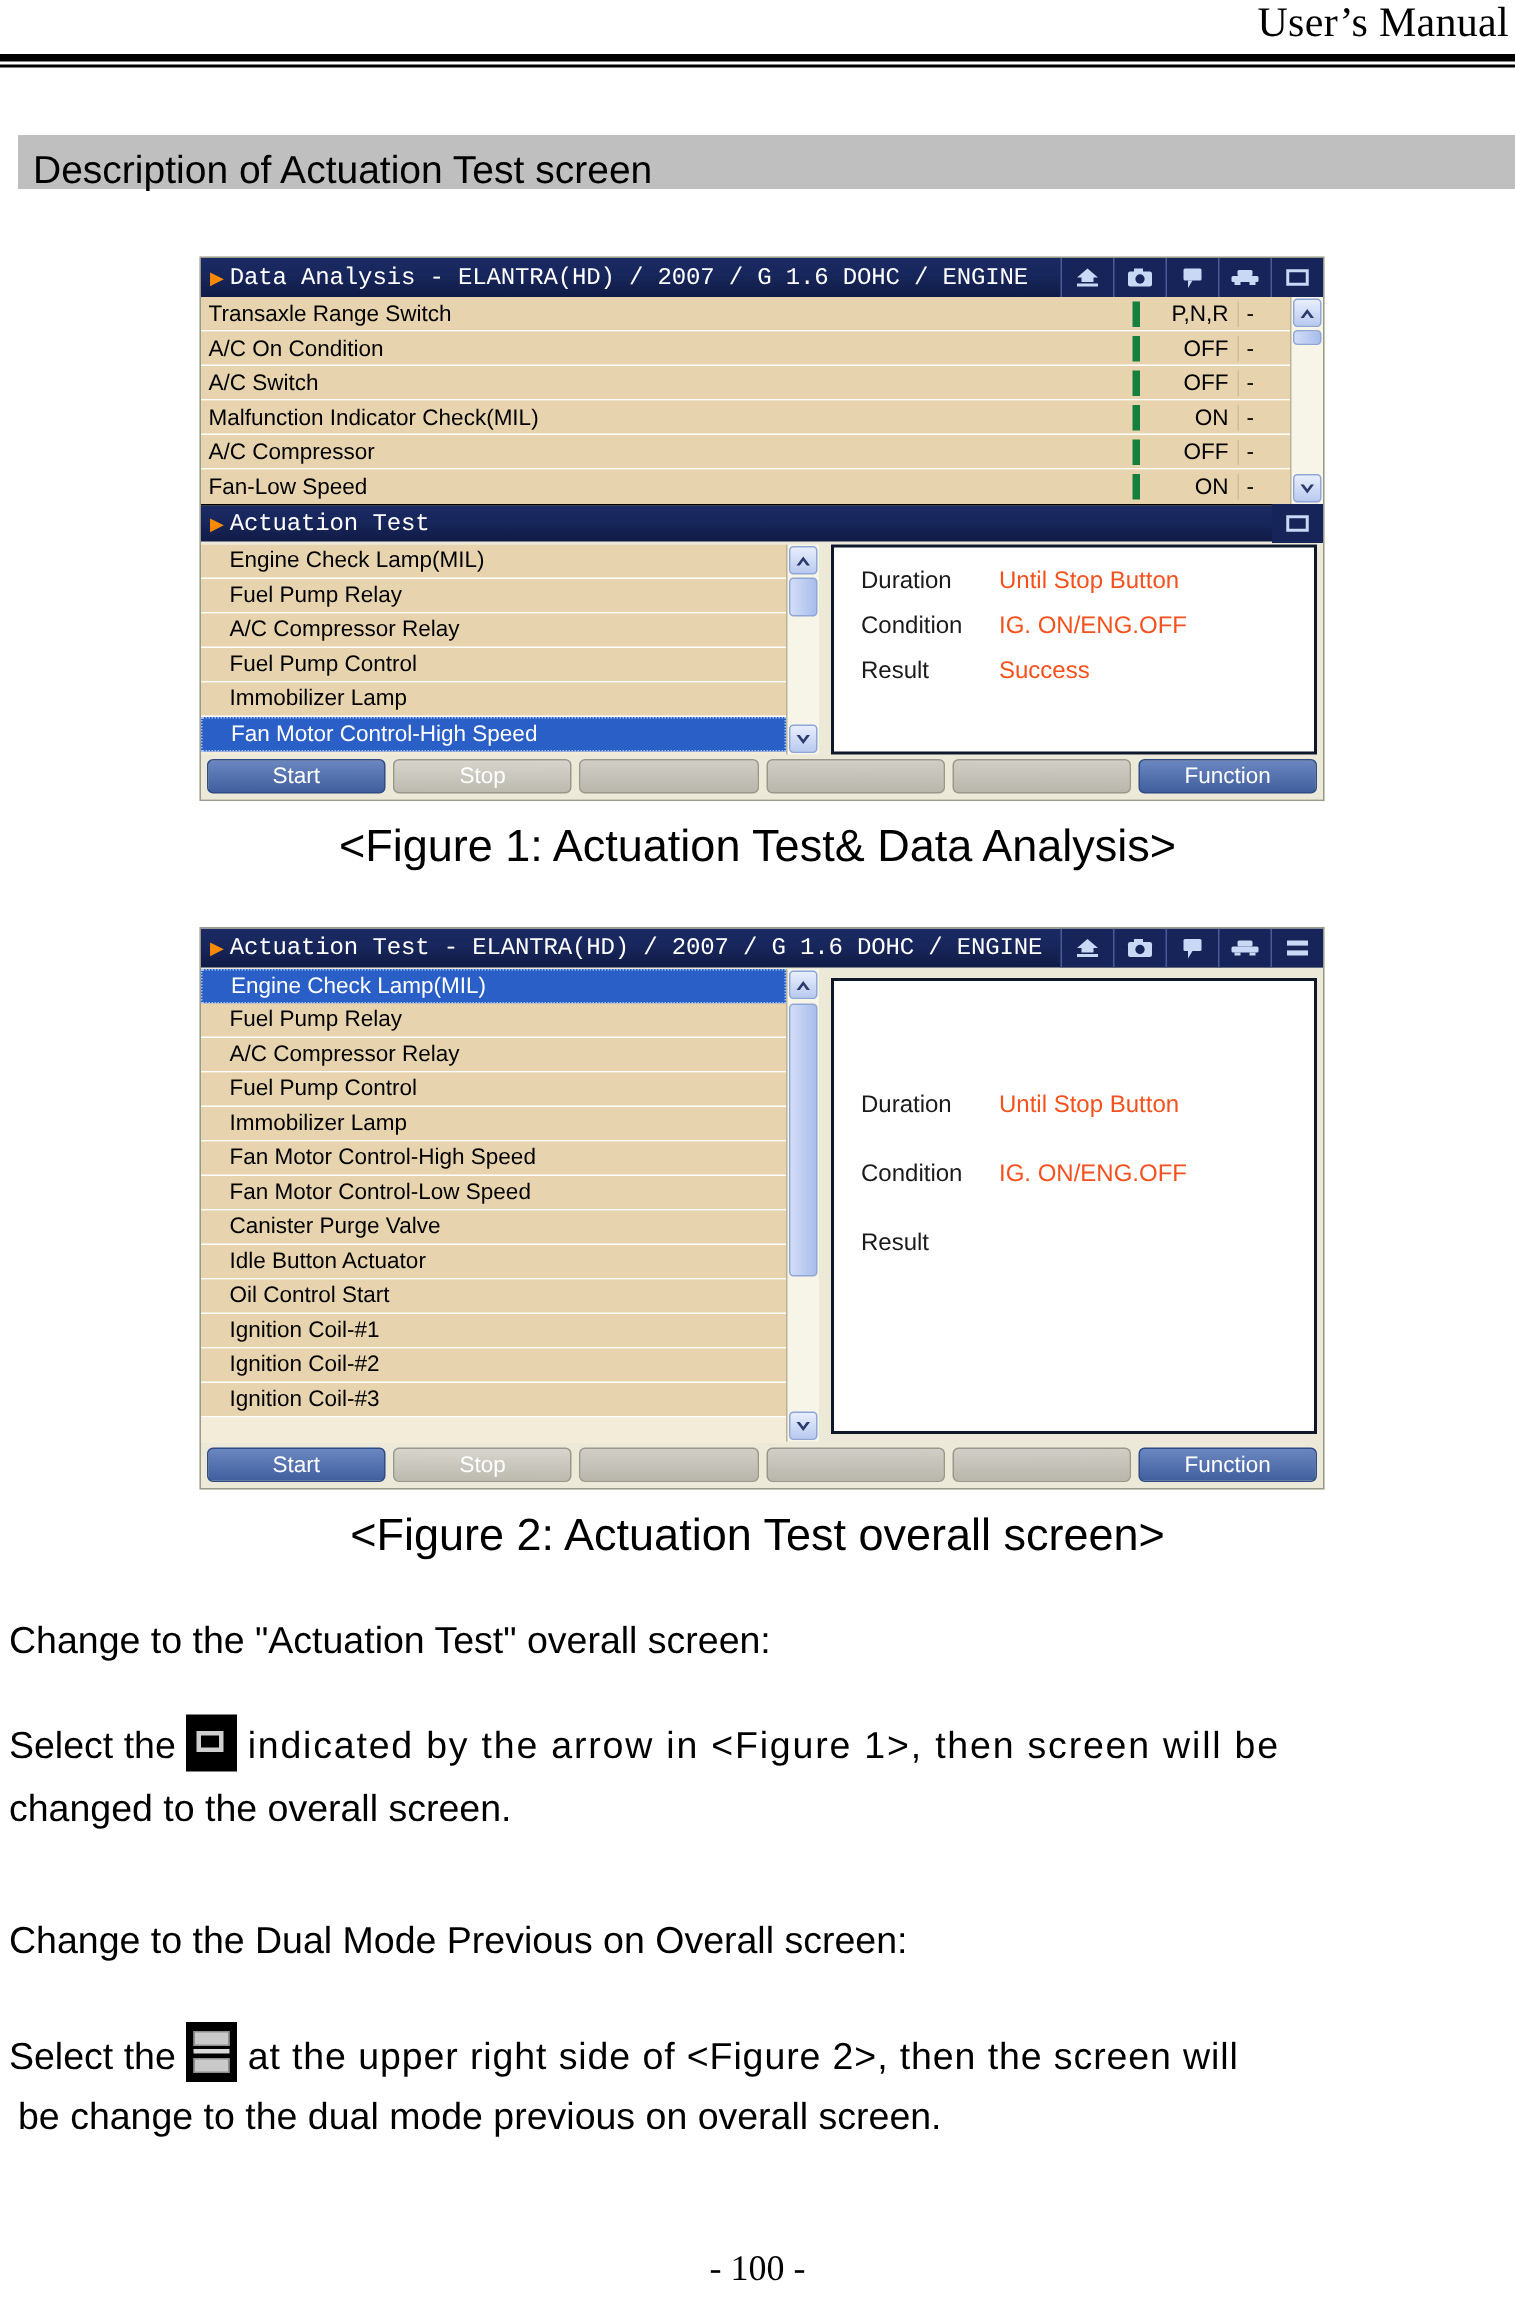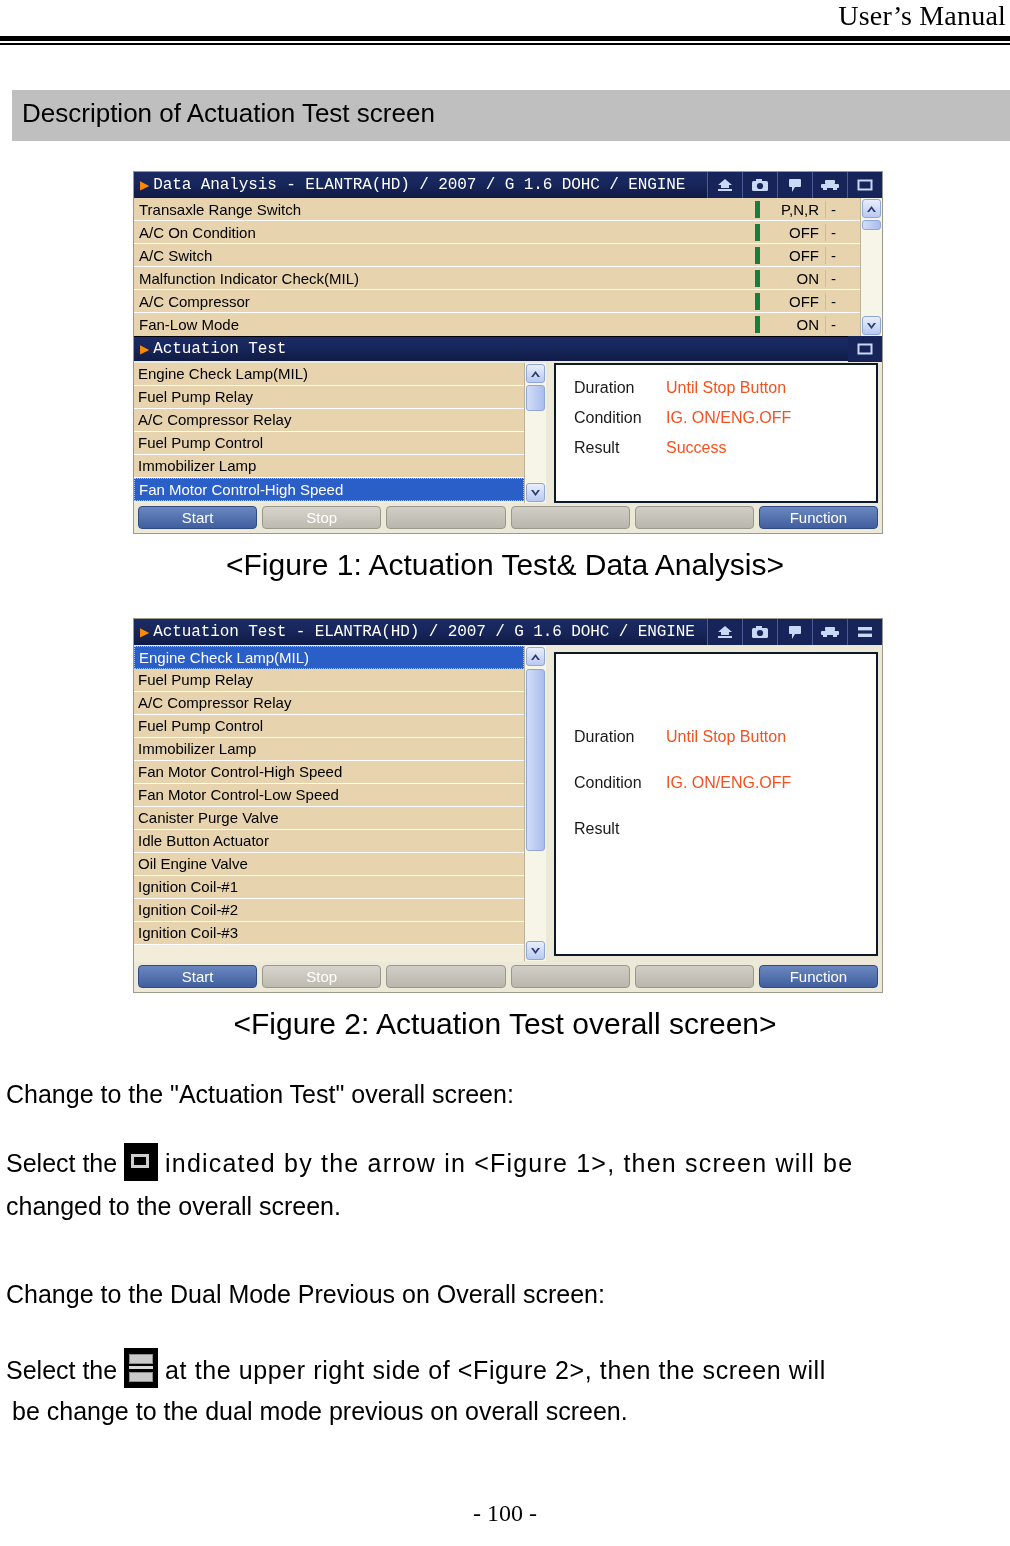--- a/index.html
+++ b/index.html
@@ -42,21 +42,21 @@
     position: absolute;
     left: 0; top: 43px;
     width: 1010px; height: 2px;
     background: #000;
   }
 
   
   .section-banner {
     position: absolute;
     left: 12px; top: 90px;
-    width: 998px; height: 51px;
+    width: 998px; height: 36px;
     background: #bfbfbf;
     box-sizing: border-box;
   }
   .section-banner .banner-text {
     position: absolute;
     left: 10px;
     top: 8px;
     font-size: 26px;
     color: #000;
     white-space: nowrap;
@@ -194,21 +194,21 @@
 
   
   .actlist {
     background: #f2ecd9;
     flex: 1 1 auto;
     overflow: hidden;
   }
   .act-row {
     height: 23px;
     line-height: 22px;
-    padding-left: 4px;
+    padding-left: 19px;
     font-size: 15px;
     color: #000;
     background: #e7d4ae;
     border-bottom: 1px solid #ffffff;
     box-sizing: border-box;
     white-space: nowrap;
     overflow: hidden;
   }
   .act-row.selected {
     background: #2a5fc8;
@@ -423,21 +423,21 @@
           <span class="grid-name">Malfunction Indicator Check(MIL)</span>
           <span class="grid-val">ON</span>
           <span class="grid-unit">-</span>
         </div>
         <div class="grid-row">
           <span class="grid-name">A/C Compressor</span>
           <span class="grid-val">OFF</span>
           <span class="grid-unit">-</span>
         </div>
         <div class="grid-row" style="border-bottom:none;">
-          <span class="grid-name">Fan-Low Mode</span>
+          <span class="grid-name">Fan-Low Speed</span>
           <span class="grid-val">ON</span>
           <span class="grid-unit">-</span>
         </div>
       </div>
       <div class="vscroll" style="height:138px;">
         <span class="sb-btn sb-up">
           <svg width="11" height="8" viewBox="0 0 11 8">
               <path d="M5.5 1 L10 7 L7.8 7 L5.5 3.8 L3.2 7 L1 7 Z" fill="#2b3b6b"></path>
             </svg>
         </span>
@@ -565,21 +565,21 @@
         <div class="actlist">
           <div class="act-row selected">Engine Check Lamp(MIL)</div>
           <div class="act-row">Fuel Pump Relay</div>
           <div class="act-row">A/C Compressor Relay</div>
           <div class="act-row">Fuel Pump Control</div>
           <div class="act-row">Immobilizer Lamp</div>
           <div class="act-row">Fan Motor Control-High Speed</div>
           <div class="act-row">Fan Motor Control-Low Speed</div>
           <div class="act-row">Canister Purge Valve</div>
           <div class="act-row">Idle Button Actuator</div>
-          <div class="act-row">Oil Engine Valve</div>
+          <div class="act-row">Oil Control Start</div>
           <div class="act-row">Ignition Coil-#1</div>
           <div class="act-row">Ignition Coil-#2</div>
           <div class="act-row">Ignition Coil-#3</div>
         </div>
         <div class="vscroll" style="height:315px;">
           <span class="sb-btn sb-up">
             <svg width="11" height="8" viewBox="0 0 11 8">
                 <path d="M5.5 1 L10 7 L7.8 7 L5.5 3.8 L3.2 7 L1 7 Z" fill="#2b3b6b"></path>
               </svg>
           </span>

